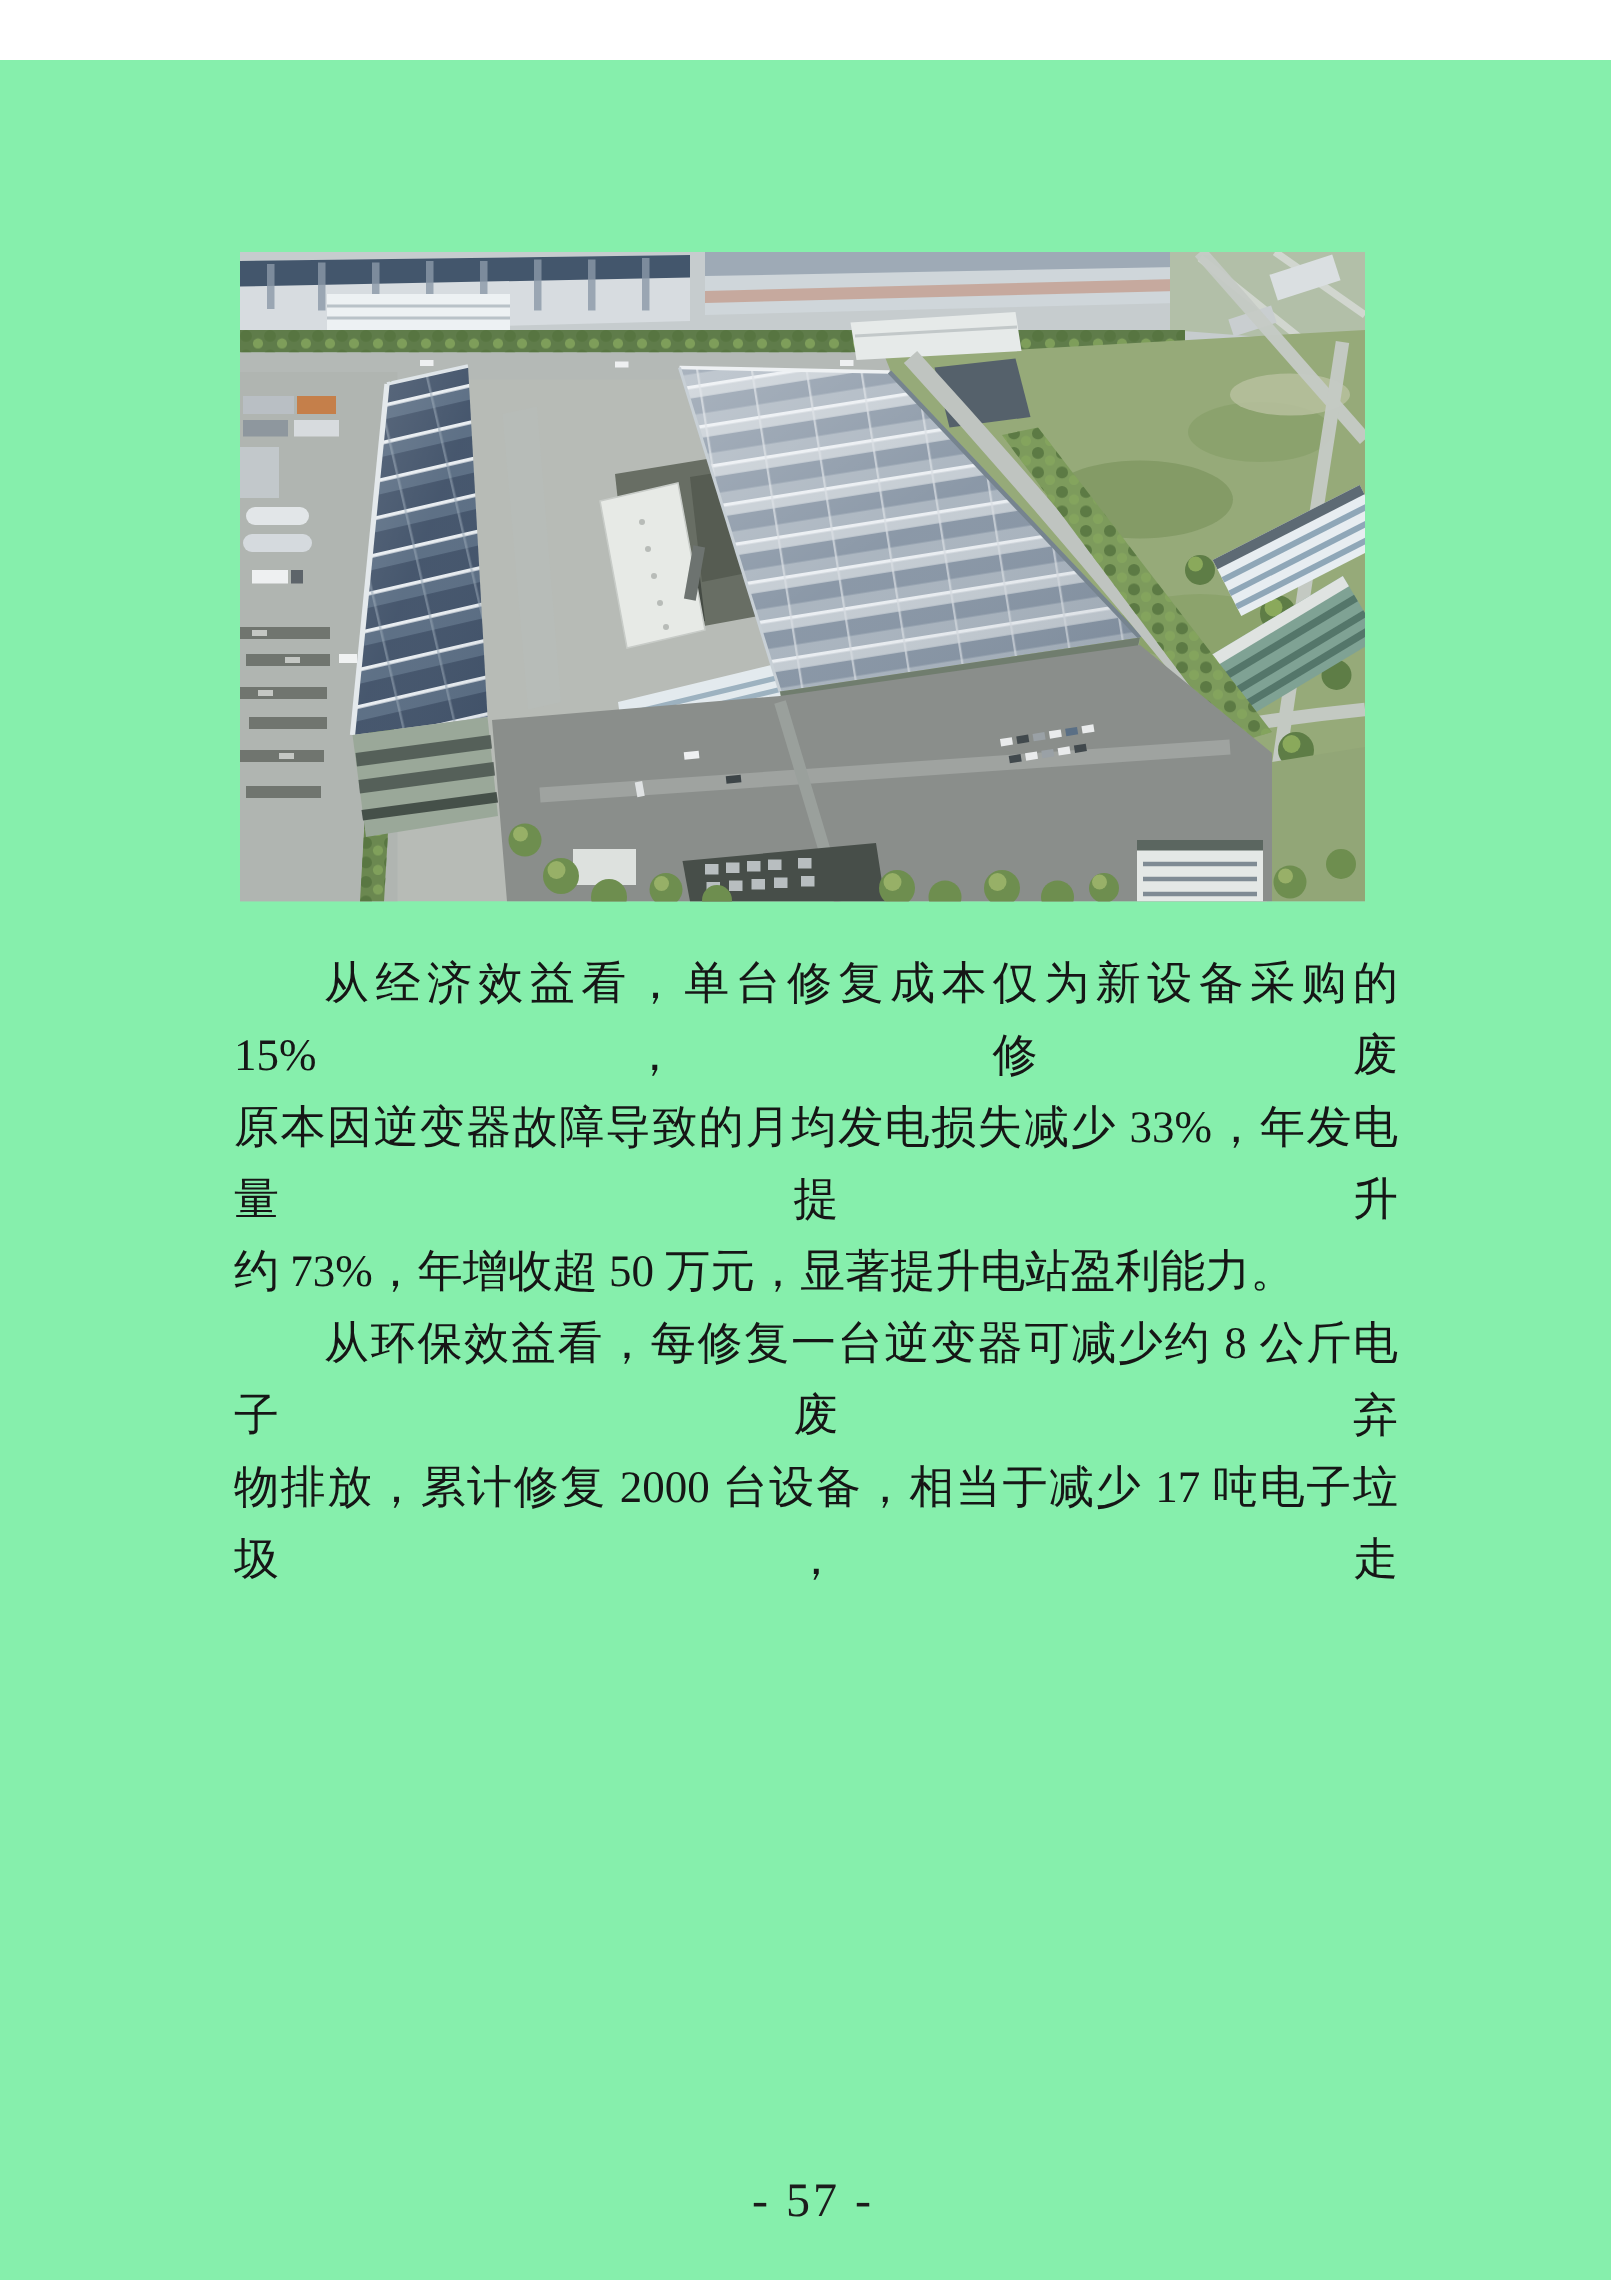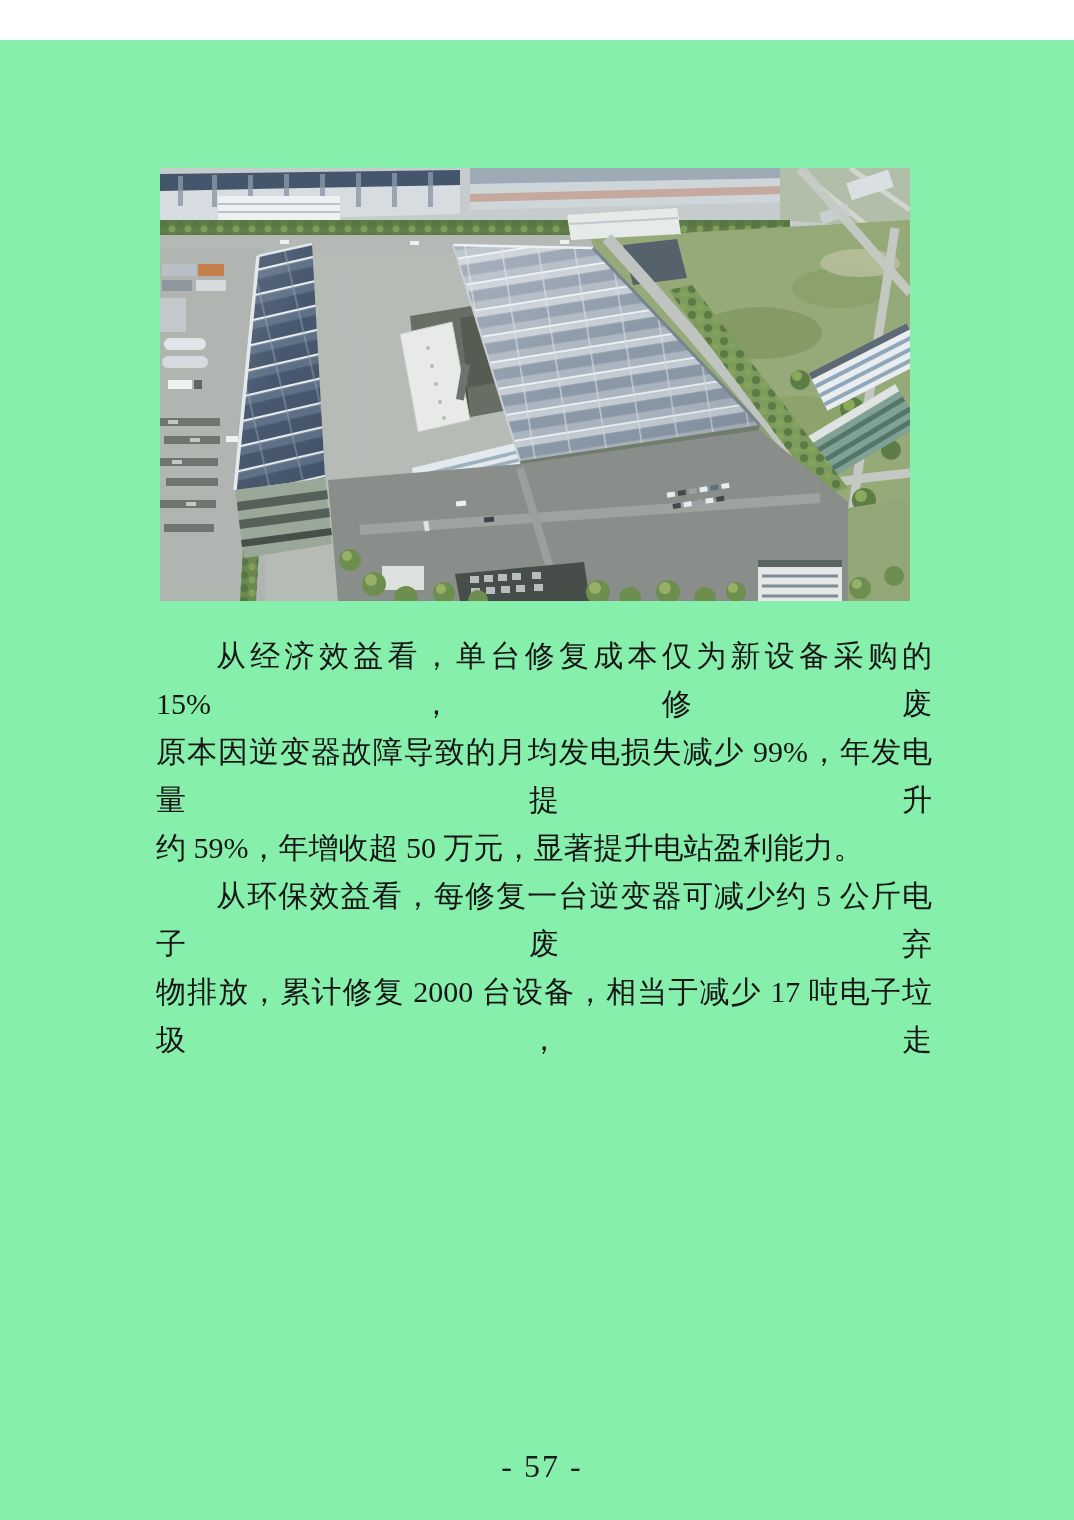--- a/index.html
+++ b/index.html
@@ -307,24 +307,24 @@
             <circle cx="697" cy="416" r="5"></circle>
           </g>
         </g>
       </g>
     </svg>
   </figure>
 
   <div class="body-text">
     <div class="para">
       <div class="ln ln-first">从经济效益看，单台修复成本仅为新设备采购的 15%，修废</div>
-      <div class="ln">原本因逆变器故障导致的月均发电损失减少 99%，年发电量提升</div>
-      <div class="ln ln-end">约 59%，年增收超 50 万元，显著提升电站盈利能力。</div>
+      <div class="ln">原本因逆变器故障导致的月均发电损失减少 33%，年发电量提升</div>
+      <div class="ln ln-end">约 73%，年增收超 50 万元，显著提升电站盈利能力。</div>
     </div>
     <div class="para">
-      <div class="ln ln-first">从环保效益看，每修复一台逆变器可减少约 5 公斤电子废弃</div>
+      <div class="ln ln-first">从环保效益看，每修复一台逆变器可减少约 8 公斤电子废弃</div>
       <div class="ln">物排放，累计修复 2000 台设备，相当于减少 17 吨电子垃圾，走</div>
     </div>
   </div>
 
   <div class="page-number">- 57 -</div>
 
 </div>
 
 </body></html>

